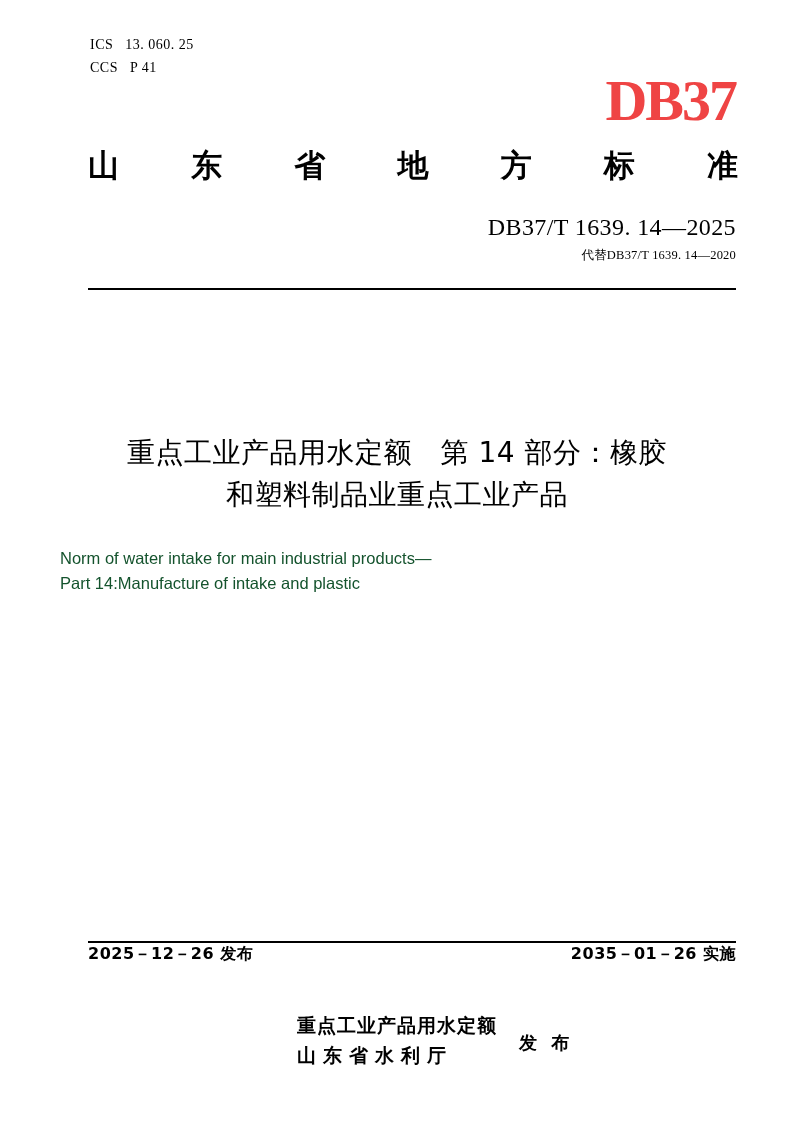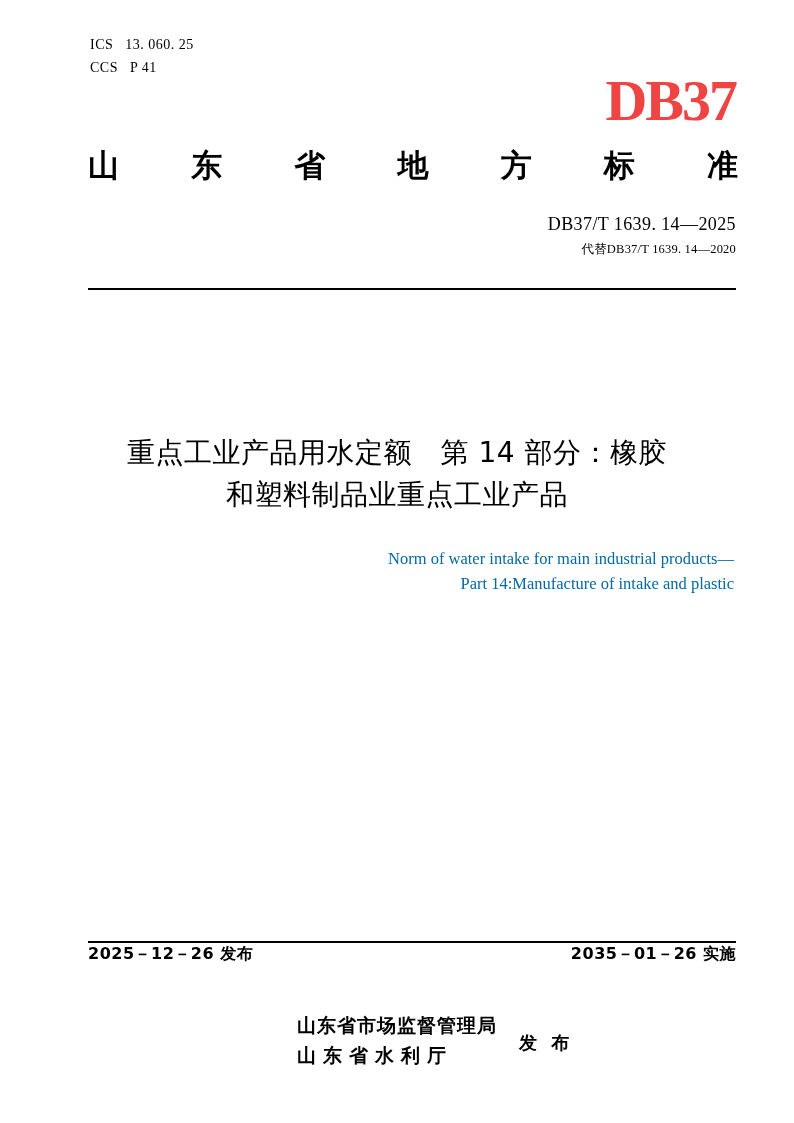--- a/index.html
+++ b/index.html
@@ -68,21 +68,21 @@
 
   
   .std-no {
     position: absolute;
     right: 58px;
     top: 214px;
     text-align: right;
     font-family: "Liberation Serif", serif;
   }
   .std-no .main {
-    font-size: 18px;
+    font-size: 24px;
     letter-spacing: 0.4px;
     white-space: nowrap;
   }
   .std-no .replace {
     font-size: 12.5px;
     margin-top: 6px;
     letter-spacing: 0.2px;
     white-space: nowrap;
   }
 
@@ -117,25 +117,25 @@
     color: #000;
   }
   .doc-title .l2 { display: block; }
 
   
   .doc-title-en {
     position: absolute;
     left: 60px;
     top: 546px;
     width: 674px;
-    text-align: right;
-    font-family: Liberation Serif, serif;
+    text-align: left;
+    font-family: Liberation Sans, sans-serif;
     font-size: 16.5px;
     line-height: 25px;
-    color: #0369a1;
+    color: #14532d;
   }
   .doc-title-en .l2 { display: block; }
 
   
   .date-row {
     position: absolute;
     left: 88px;
     top: 944px;
     width: 648px;
     display: flex;
@@ -228,19 +228,19 @@
 
   <div class="rule-bottom"></div>
 
   <div class="date-row">
     <span>2025－12－26 发布</span>
     <span>2035－01－26 实施</span>
   </div>
 
   <div class="publisher">
     <span class="pub-inner">
-      <span class="org">山东省市场监督管理局</span>
+      <span class="org">重点工业产品用水定额</span>
       <span class="org2">山东省水利厅</span>
       <span class="issue">发 布</span>
     </span>
   </div>
 
 </div>
 
 </body></html>

